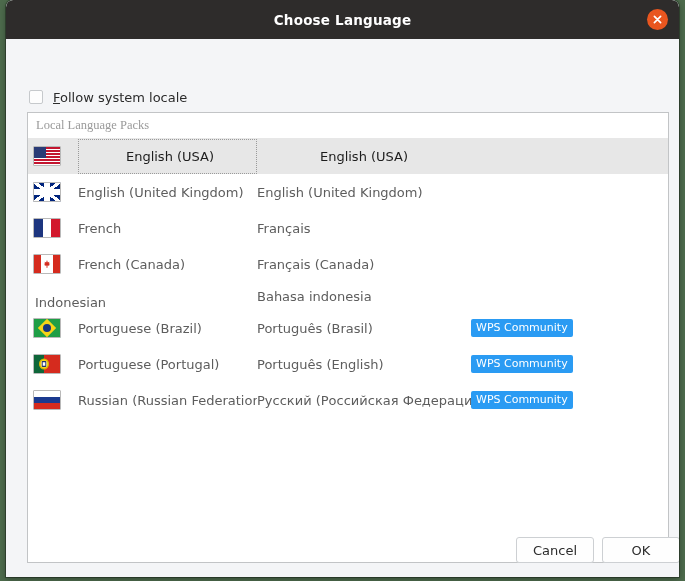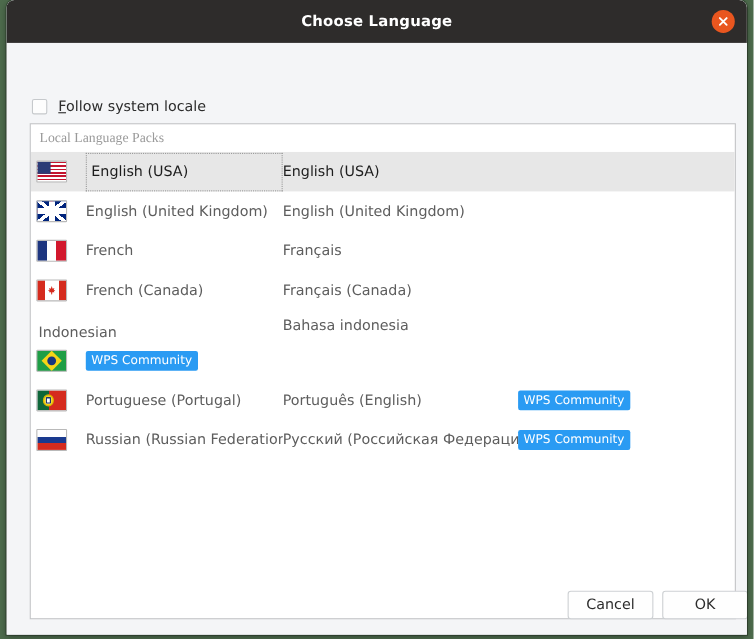--- a/index.html
+++ b/index.html
@@ -129,21 +129,21 @@
     overflow: hidden;
   }
   .lrow {
     position: relative;
     display: flex;
     align-items: center;
     height: 36px;
     box-sizing: border-box;
   }
   .lrow.noflag { height: 28px; }
-  .lrow.selected { background: #e7e7e7; }
+  .lrow.selected { background: #e7e7e7; text-align: center; }
 
   .c-flag {
     flex: 0 0 50px;
     width: 50px;
     padding-left: 5px;
     box-sizing: border-box;
     display: flex;
     align-items: center;
   }
   .c-name {
@@ -390,20 +390,22 @@
           </div>
           <div class="lrow noflag">
             <div class="c-name">Indonesian</div>
             <div class="c-native">Bahasa indonesia</div>
             <div class="c-badge"></div>
           </div>
           <div class="lrow">
             <div class="c-flag">
               <div class="flag br"></div>
             </div>
+            <div class="c-name">Portuguese (Brazil)</div>
+            <div class="c-native">Português (Brasil)</div>
             <div class="c-badge">
               <span class="badge">WPS Community</span>
             </div>
           </div>
           <div class="lrow">
             <div class="c-flag">
               <div class="flag pt"></div>
             </div>
             <div class="c-name">Portuguese (Portugal)</div>
             <div class="c-native">Português (English)</div>

